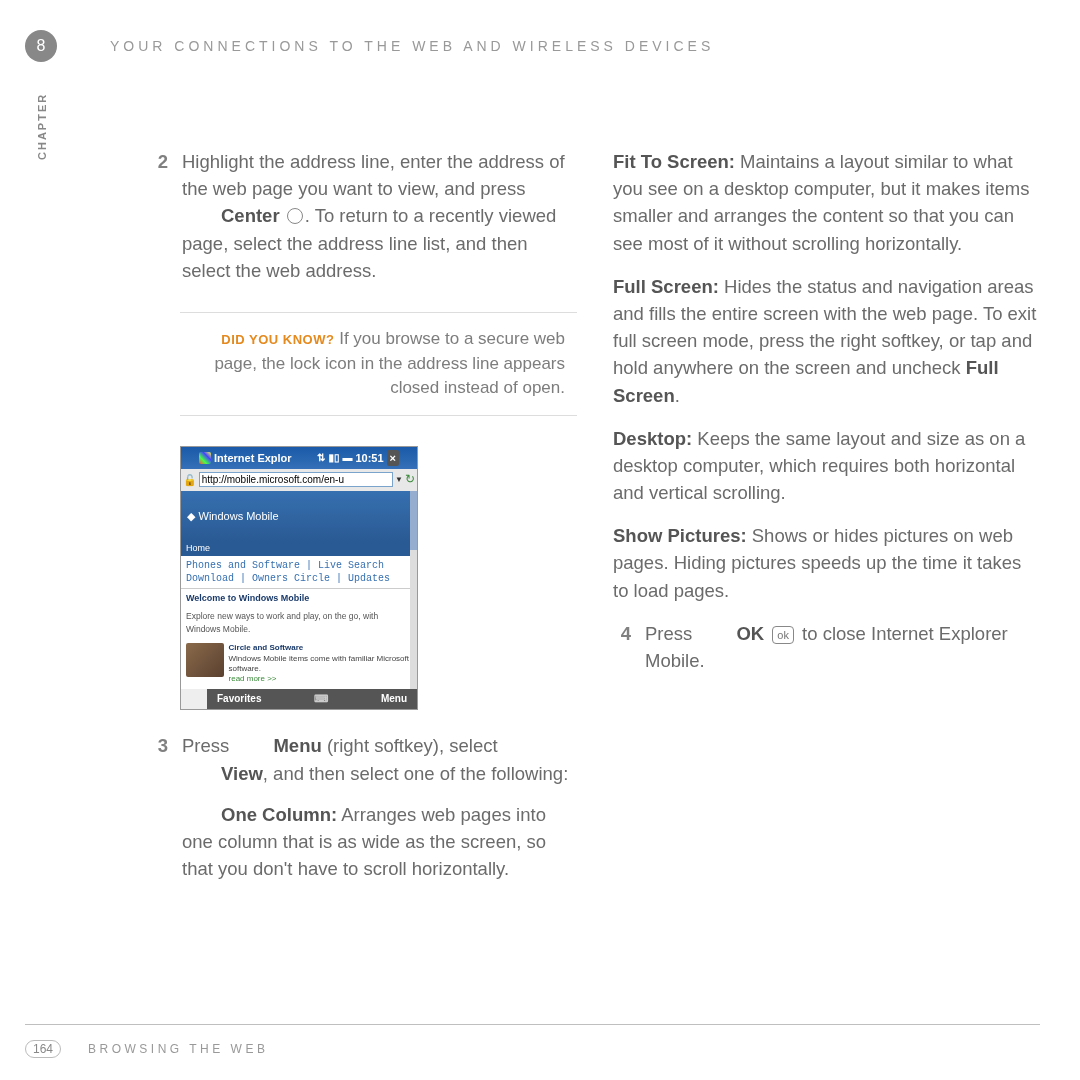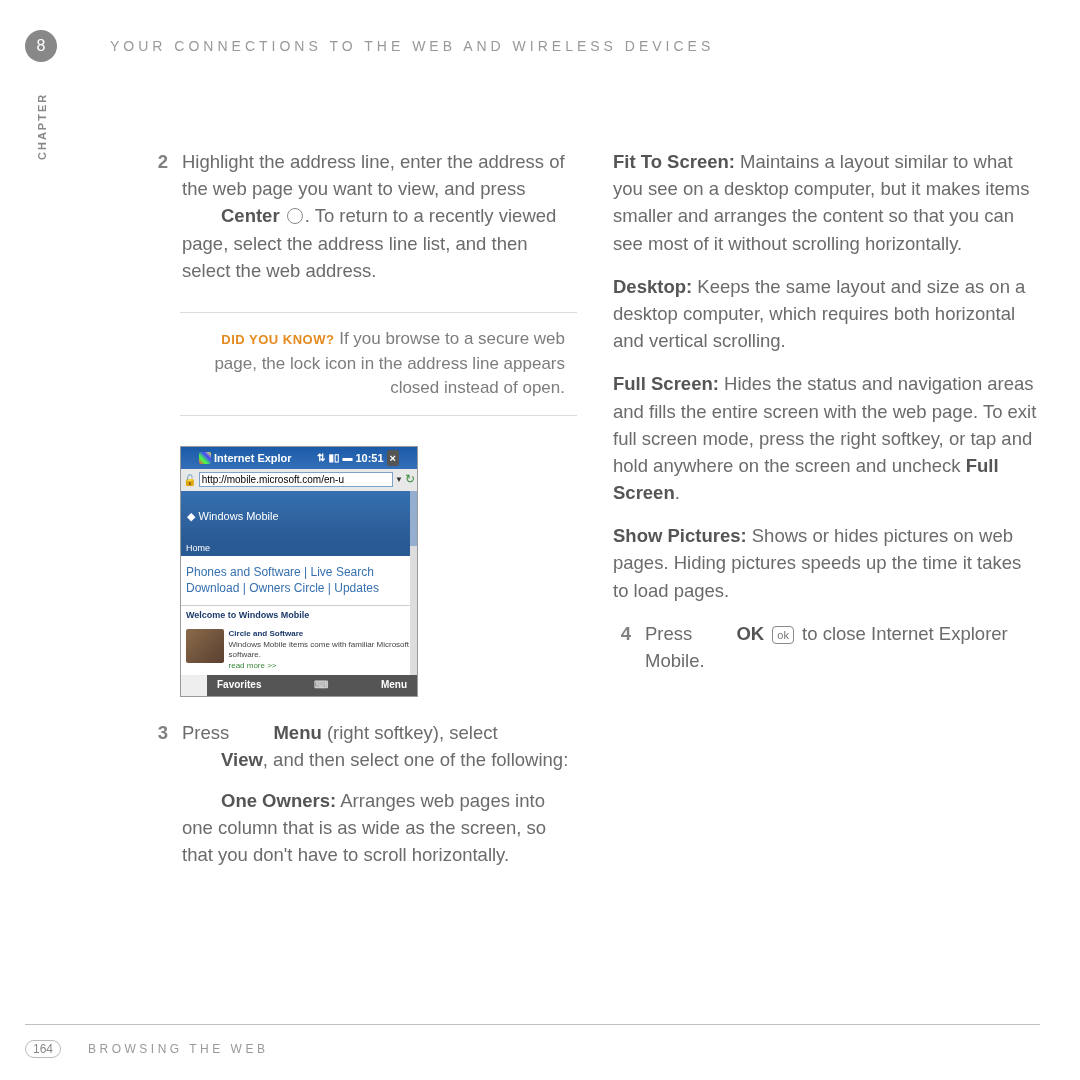--- a/index.html
+++ b/index.html
@@ -145,21 +145,21 @@
     .ss-address .dd { font-size: 8px; color: #333; }
     .ss-address .go { color: #3a8a3a; font-size: 12px; }
     .ss-body { background: #fff; font-size: 9px; }
     .ss-banner {
       background: linear-gradient(#3670b0, #2a5a94);
       color: #fff;
       padding: 17px 6px;
       font-size: 11px;
     }
     .ss-home { background: #2a5a94; color: #fff; font-size: 9px; padding: 1px 5px; }
-    .ss-links { color: #3670b0; font-size: 12px; padding: 9px 5px; border-bottom: 1px solid #ccc; line-height: 1.3; }
+    .ss-links { color: #3670b0; font-size: 10px; padding: 3px 5px; border-bottom: 1px solid #ccc; line-height: 1.3; font-family: Liberation Mono, monospace; }
     .ss-wt { font-weight: bold; font-size: 9px; padding: 3px 5px; color: #1a3a6a; }
     .ss-desc { font-size: 8.5px; padding: 2px 5px 4px; color: #555; }
     .ss-feature { display: flex; padding: 4px 5px; gap: 5px; }
     .ss-feature .thumb { width: 44px; height: 34px; background: linear-gradient(135deg,#8a6a4a,#5a4030); border-radius: 2px; }
     .ss-feature .txt { font-size: 8px; line-height: 1.3; color: #444; }
     .ss-feature .txt b { color: #1a3a6a; display: block; }
     .ss-feature .txt .rm { color: #3a8a3a; }
     .ss-bottom {
       background: #555;
       color: #fff;
@@ -256,20 +256,21 @@
         <span class="go">↻</span>
       </div>
       <div class="ss-scrollwrap">
         <div class="ss-body">
           <div class="ss-banner">
             <span>◆ </span><span>Windows Mobile</span>
           </div>
           <div class="ss-home">Home</div>
           <div class="ss-links">Phones and Software | Live Search Download | Owners Circle | Updates</div>
           <div class="ss-wt">Welcome to Windows Mobile</div>
+          <div class="ss-desc">Explore new ways to work and play, on the go, with Windows Mobile.</div>
           <div class="ss-feature">
             <div class="thumb"></div>
             <div class="txt">
               <b>Circle and Software</b>
               <span>Windows Mobile items come with familiar Microsoft software.</span><br>
               <span class="rm">read more &gt;&gt;</span>
             </div>
           </div>
         </div>
         <div class="ss-scrollbar"></div>
@@ -279,39 +280,39 @@
         <span class="kb">⌨</span>
         <span>Menu</span>
       </div>
     </div>
 
     <div class="step">
       <div class="step-num">3</div>
       <div class="step-body">
         <span>Press </span><strong>Menu</strong><span> (right softkey), select </span><strong>View</strong><span>, and then select one of the following:</span>
         <div class="para" style="margin-top:14px">
-          <strong>One Owners:</strong><span> Arranges web pages into one column that is as wide as the screen, so that you don't have to scroll horizontally.</span>
+          <strong>One Column:</strong><span> Arranges web pages into one column that is as wide as the screen, so that you don't have to scroll horizontally.</span>
         </div>
       </div>
     </div>
 
   </div>
 
   <div class="col">
 
     <div class="para">
       <strong>Fit To Screen:</strong><span> Maintains a layout similar to what you see on a desktop computer, but it makes items smaller and arranges the content so that you can see most of it without scrolling horizontally.</span>
     </div>
 
     <div class="para">
+      <strong>Full Screen:</strong><span> Hides the status and navigation areas and fills the entire screen with the web page. To exit full screen mode, press the right softkey, or tap and hold anywhere on the screen and uncheck </span><strong>Full Screen</strong><span>.</span>
+    </div>
+
+    <div class="para">
       <strong>Desktop:</strong><span> Keeps the same layout and size as on a desktop computer, which requires both horizontal and vertical scrolling.</span>
-    </div>
-
-    <div class="para">
-      <strong>Full Screen:</strong><span> Hides the status and navigation areas and fills the entire screen with the web page. To exit full screen mode, press the right softkey, or tap and hold anywhere on the screen and uncheck </span><strong>Full Screen</strong><span>.</span>
     </div>
 
     <div class="para">
       <strong>Show Pictures:</strong><span> Shows or hides pictures on web pages. Hiding pictures speeds up the time it takes to load pages.</span>
     </div>
 
     <div class="step">
       <div class="step-num">4</div>
       <div class="step-body">
         <span>Press </span><strong>OK</strong>

